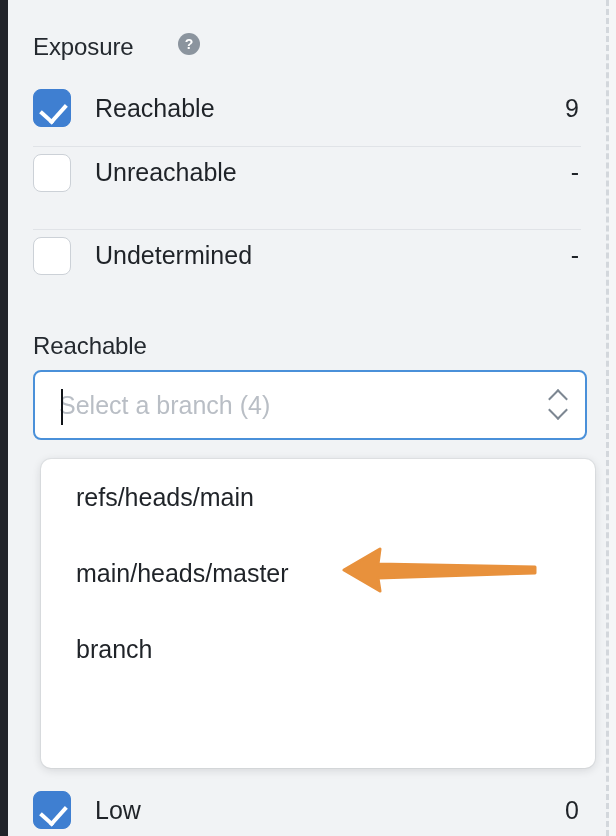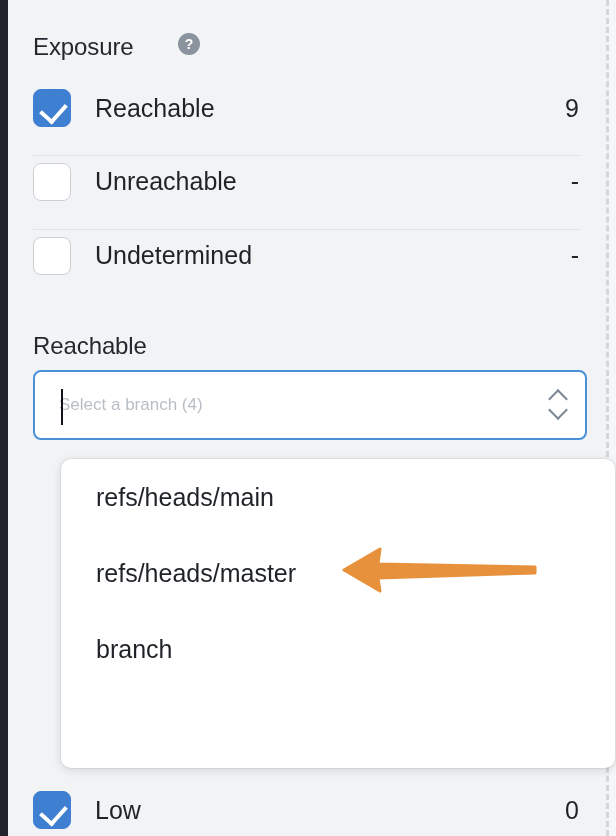--- a/index.html
+++ b/index.html
@@ -156,21 +156,21 @@
   }
 
   .caret {
     position: absolute;
     left: 26px; top: 17px;
     width: 2px; height: 36px;
     background: #111418;
   }
 
   .select-placeholder {
-    font-size: 17px;
+    font-size: 25px;
     color: #b9bec5;
     white-space: nowrap;
     user-select: none;
   }
 
   .stepper {
     margin-left: auto;
     width: 22px; height: 34px;
     position: relative;
     flex: 0 0 22px;
@@ -192,21 +192,20 @@
   
   .dropdown {
     position: absolute;
     left: 33px; top: 459px;
     width: 554px; height: 309px;
     background: #ffffff;
     border-radius: 10px;
     box-shadow: 0 2px 10px rgba(27,31,36,0.14), 0 0 0 1px rgba(27,31,36,0.05);
     z-index: 20;
     overflow: hidden;
-    margin-left: 20px;
   }
 
   .dd-option {
     height: 76px;
     display: flex;
     align-items: center;
     padding-left: 35px;
     font-size: 25px;
     color: #1f2328;
     white-space: nowrap;
@@ -237,21 +236,21 @@
     <div class="section-title" id="exposure-title">Exposure</div>
 
     <div class="help-icon">?</div>
 
     <div class="cb-row" style="top:82px;">
       <span class="checkbox checked"></span>
       <span class="cb-label">Reachable</span>
       <span class="cb-count">9</span>
     </div>
 
-    <div class="cb-row divided" style="top:155px;">
+    <div class="cb-row divided" style="top:146px;">
       <span class="checkbox"></span>
       <span class="cb-label">Unreachable</span>
       <span class="cb-count">-</span>
     </div>
 
     <div class="cb-row divided" style="top:229px;">
       <span class="checkbox"></span>
       <span class="cb-label">Undetermined</span>
       <span class="cb-count">-</span>
     </div>
@@ -265,21 +264,21 @@
     </div>
 
     <div class="cb-row behind" style="top:784px;">
       <span class="checkbox checked"></span>
       <span class="cb-label">Low</span>
       <span class="cb-count">0</span>
     </div>
 
     <div class="dropdown">
       <div class="dd-option">refs/heads/main</div>
-      <div class="dd-option">refs/heads/master</div>
+      <div class="dd-option">main/heads/master</div>
       <div class="dd-option">branch</div>
     </div>
 
   </div>
 
   <svg class="arrow-annotation" viewBox="0 0 206 60">
     <path d="M8 30 L44 9 L42 24 L199 27 L199 33 L42 38 L44 51 Z" fill="#e8913c" stroke="#e8913c" stroke-width="3" stroke-linejoin="round"></path>
   </svg>
 
   <div class="right-dashed-rule"></div>

